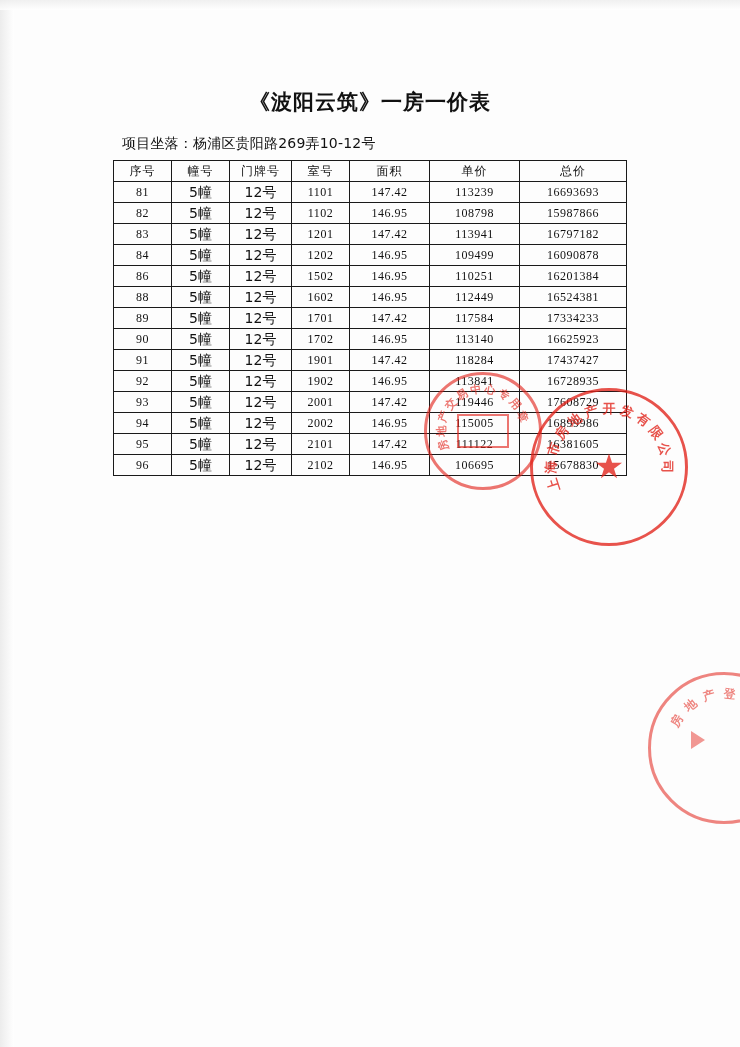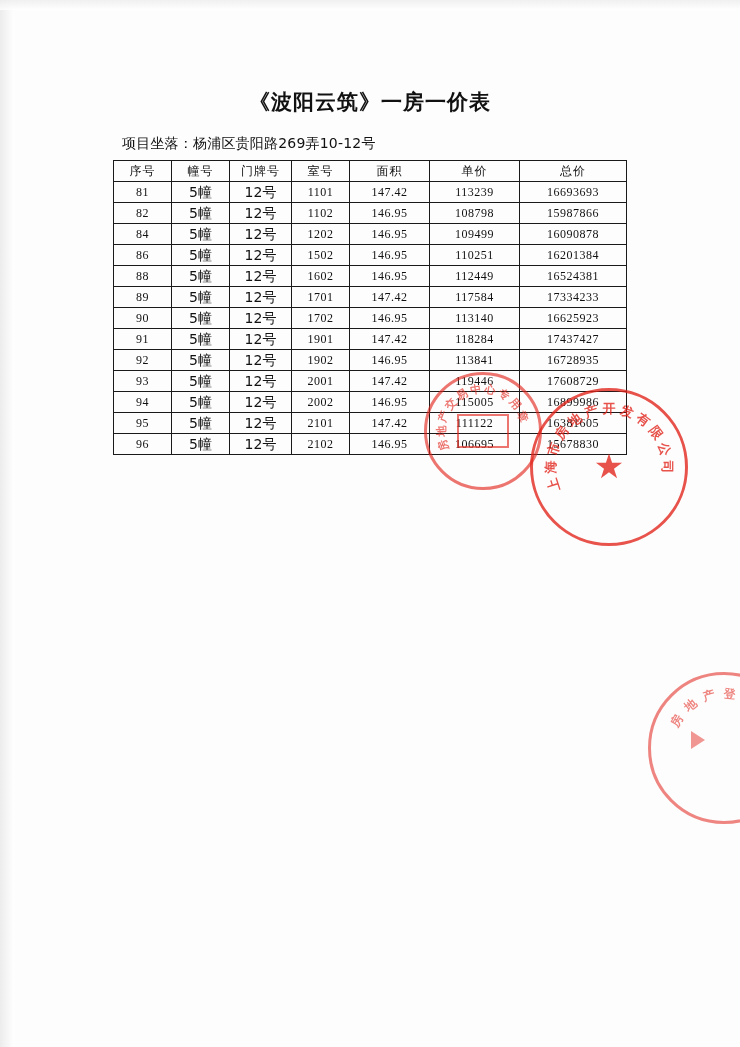--- a/index.html
+++ b/index.html
@@ -238,20 +238,29 @@
         <td class="num">16693693</td>
       </tr>
       <tr>
         <td class="num">82</td>
         <td class="cn">5幢</td>
         <td class="cn">12号</td>
         <td class="num">1102</td>
         <td class="num">146.95</td>
         <td class="num">108798</td>
         <td class="num">15987866</td>
+      </tr>
+      <tr>
+        <td class="num">83</td>
+        <td class="cn">5幢</td>
+        <td class="cn">12号</td>
+        <td class="num">1201</td>
+        <td class="num">147.42</td>
+        <td class="num">113941</td>
+        <td class="num">16797182</td>
       </tr>
       <tr>
         <td class="num">84</td>
         <td class="cn">5幢</td>
         <td class="cn">12号</td>
         <td class="num">1202</td>
         <td class="num">146.95</td>
         <td class="num">109499</td>
         <td class="num">16090878</td>
       </tr>

